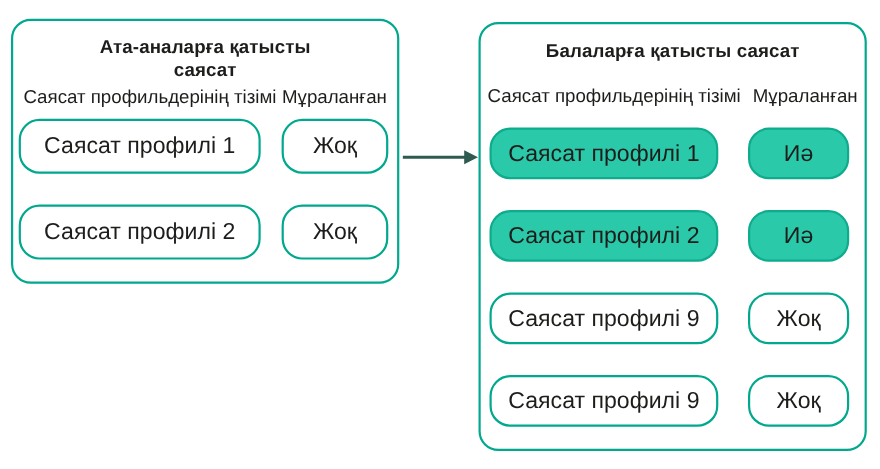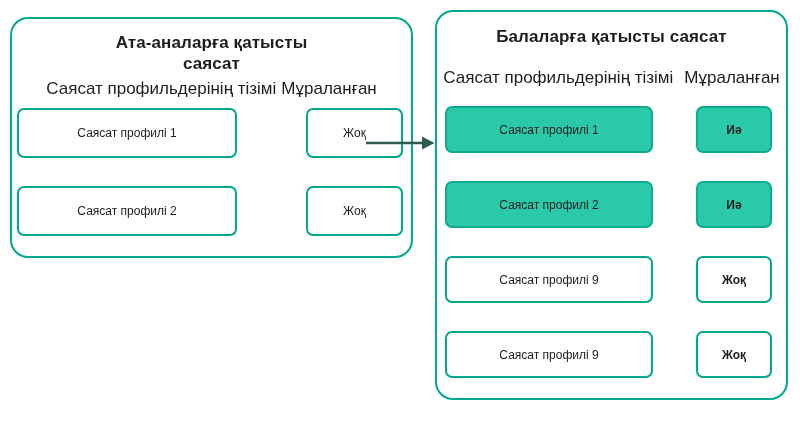--- a/index.html
+++ b/index.html
@@ -16,22 +16,22 @@
     color:var(--ink);
     position:relative;
   }
   .canvas{position:absolute;inset:0;}
   .panel{
     position:absolute;
     border:2px solid var(--teal);
     border-radius:18px;
     background:#ffffff;
   }
-  .panel.left{left:10px;top:17px;width:403px;height:241px;}
-  .panel.right{left:435px;top:10px;width:353px;height:390px;}
+  .panel.left{left:10px;top:17px;width:353px;height:241px;}
+  .panel.right{left:435px;top:20px;width:353px;height:390px;}
   .panel h2{
     font-size:17px;
     line-height:21px;
     font-weight:700;
     text-align:center;
     letter-spacing:.1px;
   }
   .panel.left h2{margin:13px auto 0;max-width:235px;}
   .panel.right h2{margin:14px auto 0;}
   .cols{
@@ -46,32 +46,32 @@
   .panel.left .cols{margin-top:4px;gap:5px;}
   .panel.right .cols{margin-top:20px;gap:11px;}
   .rows{display:flex;flex-direction:column;}
   .panel.left .rows{margin-top:9px;gap:28px;padding:0 8px 0 5px;}
   .panel.right .rows{margin-top:18px;gap:28px;padding:0 14px 0 8px;}
   .row{display:flex;justify-content:space-between;align-items:stretch;}
   .panel.left .row{height:50px;}
   .panel.right .row{height:47px;}
   .cell{
     border:2px solid var(--teal);
-    border-radius:7px;
+    border-radius:19px;
     background:#ffffff;
     display:flex;
     align-items:center;
     justify-content:center;
-    font-size:12px;
+    font-size:21px;
     color:var(--ink);
   }
   .panel.left .cell.profile{width:220px;}
   .panel.left .cell.status{width:97px;}
   .panel.right .cell.profile{width:208px;}
-  .panel.right .cell.status{width:76px;font-weight:bold;}
+  .panel.right .cell.status{width:92px;}
   .cell.filled{
     background:var(--fill);
     border-color:var(--fill-border);
   }
   .arrow-wrap{position:absolute;left:366px;top:134px;width:70px;height:18px;}
 </style>
 </head>
 <body>
 
 <div class="canvas">

